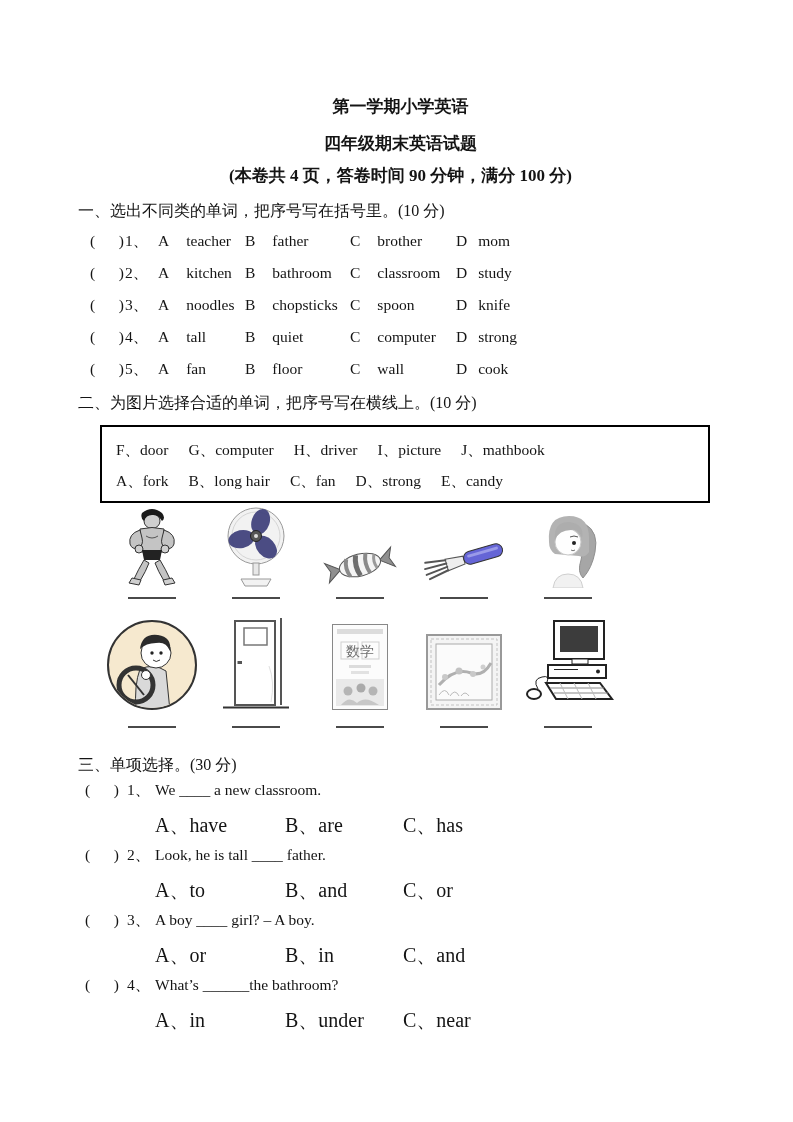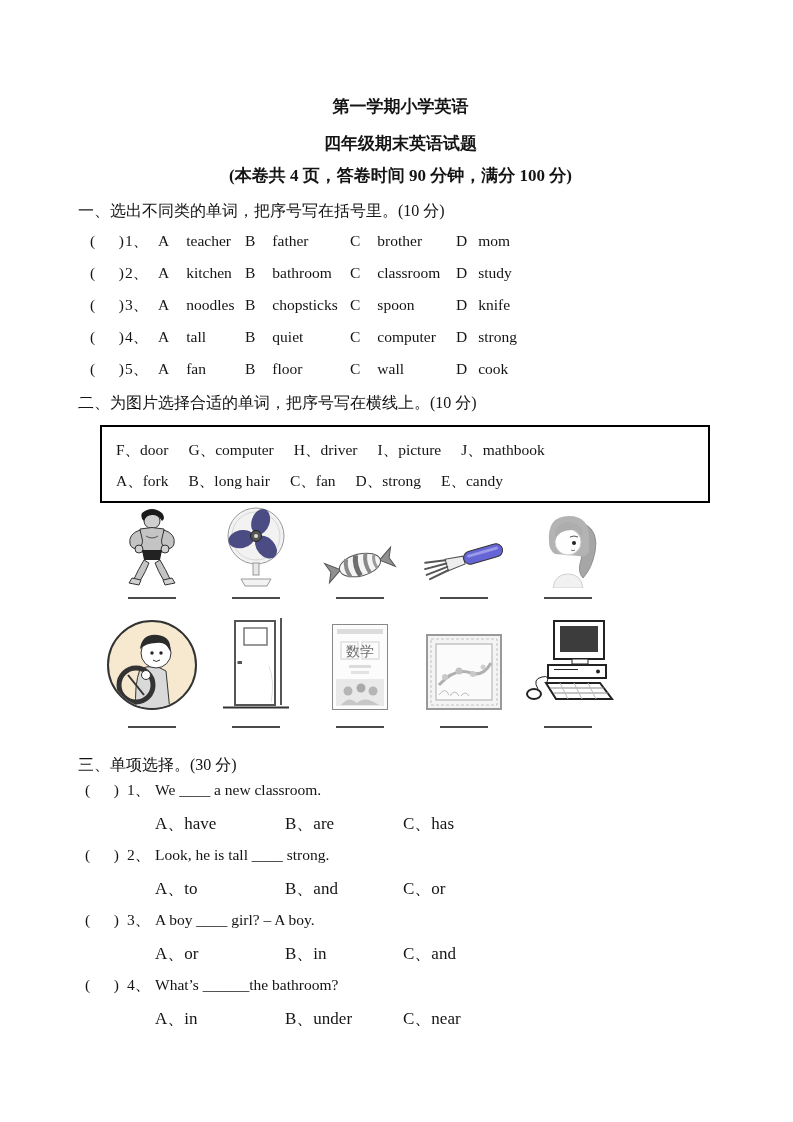--- a/index.html
+++ b/index.html
@@ -49,21 +49,21 @@
   .pics1 .blank { margin-top: 9px; }
   .pics2 { margin-top: 20px; }
   .pics2 .imgwrap { height: 92px; }
   .pics2 .blank { margin-top: 15px; }
   .blank { width: 48px; height: 0; border-bottom: 2px solid #4a4a4a; }
 
   
   .s3q .qline { display: flex; height: 24px; font-size: 15.5px; margin: 9px 0 0 7px; align-items: baseline; }
   .s3q:first-child .qline { margin-top: 4px; }
   .s3q .qline .qnum { width: 28px; flex: none; margin-left: 8px; }
-  .s3q .opts { display: flex; height: 24px; font-size: 17px; margin: 8px 0 0 77px; }
+  .s3q .opts { display: flex; height: 24px; font-size: 20px; margin: 8px 0 0 77px; }
   .opts .o1 { width: 130px; flex: none; }
   .opts .o2 { width: 118px; flex: none; }
 
   svg { display: block; }
 </style>
 </head>
 <body>
 
 <div class="page">
 
@@ -416,21 +416,21 @@
       </div>
     </div>
 
     <div class="s3q">
       <div class="qline">
         <span class="br">
             <span>(</span>
             <span>)</span>
           </span>
         <span class="qnum">2、</span>
-        <span class="qtext">Look, he is tall ____ strong.</span>
+        <span class="qtext">Look, he is tall ____ father.</span>
       </div>
       <div class="opts">
         <span class="o1">A、to</span>
         <span class="o2">B、and</span>
         <span class="o3">C、or</span>
       </div>
     </div>
 
     <div class="s3q">
       <div class="qline">

